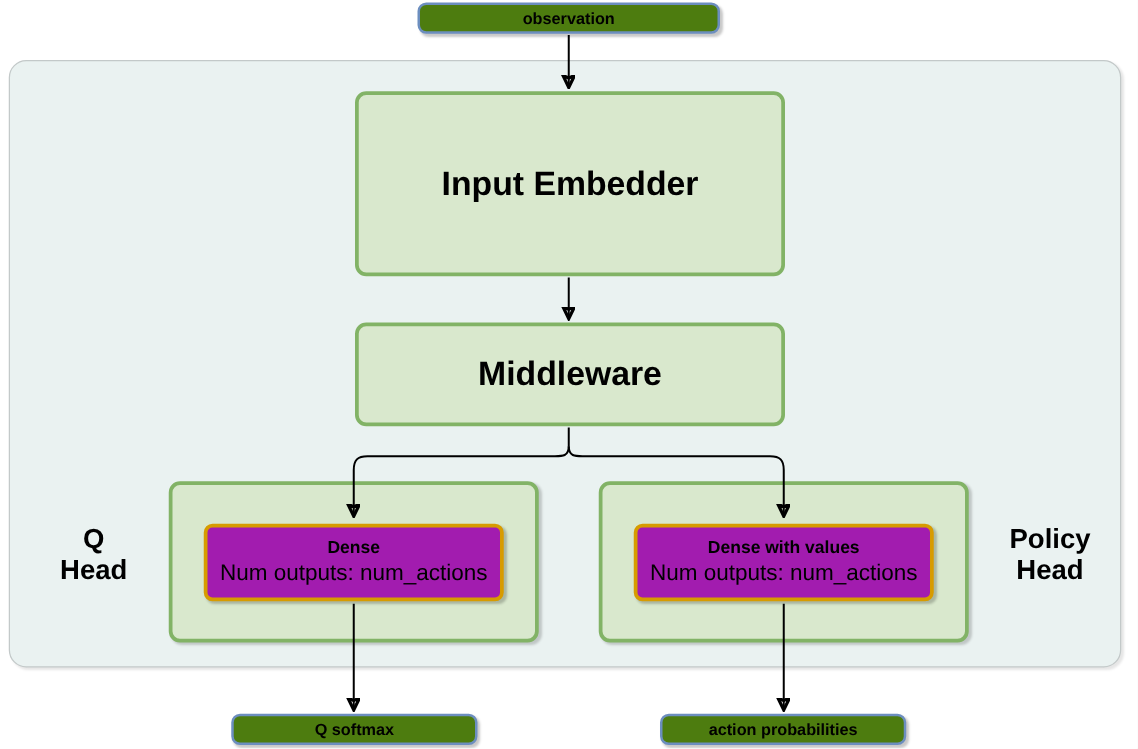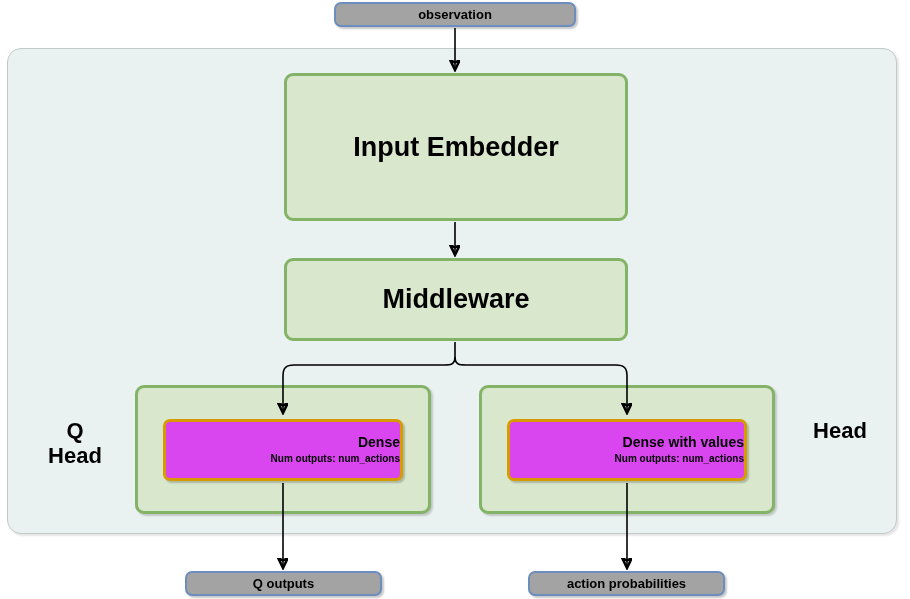--- a/index.html
+++ b/index.html
@@ -30,21 +30,21 @@
   
   .container-outer {
     background: #eaf2f1;
     border: 1px solid #c3c9c9;
     border-radius: 14px;
     box-shadow: 2px 2px 2px rgba(0,0,0,0.10);
   }
 
   
   .box-io {
-    background: #a3a3a3;
+    background: #4d7c0f;
     border: 2px solid #6c8ebf;
     border-radius: 7px;
     box-shadow: 2px 2px 2px rgba(0,0,0,0.22);
     font-size: 13px;
     font-weight: bold;
     color: #000000;
   }
 
   
   .box-green {
@@ -61,35 +61,34 @@
   
   .box-head {
     background: #d9e8cd;
     border: 3px solid #82b366;
     border-radius: 9px;
     box-shadow: 2px 2px 2px rgba(0,0,0,0.18);
   }
 
   
   .box-orange {
-    background: #d946ef;
+    background: #a21caf;
     border: 3px solid #d79b00;
     border-radius: 7px;
     box-shadow: 2px 2px 2px rgba(0,0,0,0.22);
     color: #000000;
-    align-items: flex-end;
   }
   .orange-title {
     font-size: 14px;
     font-weight: bold;
     line-height: 1.25;
   }
   .orange-sub {
-    font-size: 10px;
-    font-weight: bold;
+    font-size: 18px;
+    font-weight: normal;
     line-height: 1.3;
   }
 
   
   .side-label {
     position: absolute;
     font-size: 22px;
     font-weight: bold;
     color: #000000;
     text-align: center;
@@ -143,25 +142,26 @@
       <span class="orange-sub">Num outputs: num_actions</span>
     </div>
   </div>
 
   <div class="side-label" style="left:22px; top:418px; width:106px;">
     <div>Q</div>
     <div>Head</div>
   </div>
 
   <div class="side-label" style="left:784px; top:418px; width:112px;">
+    <div>Policy</div>
     <div>Head</div>
   </div>
 
   <div class="box box-io" style="left:185px; top:571px; width:197px; height:25px;">
-    <span>Q outputs</span>
+    <span>Q softmax</span>
   </div>
 
   <div class="box box-io" style="left:528px; top:571px; width:197px; height:25px;justify-content:center;">
     <span>action probabilities</span>
   </div>
 
   <svg id="wires" viewBox="0 0 910 599">
     <defs>
       <marker id="arrowhead" markerWidth="7" markerHeight="7" refX="5.4" refY="3.2" orient="auto" markerUnits="strokeWidth">
         <path d="M0,0.3 L6,3.2 L0,6.1 L1.3,3.2 Z" fill="#000000" stroke="none"></path>

